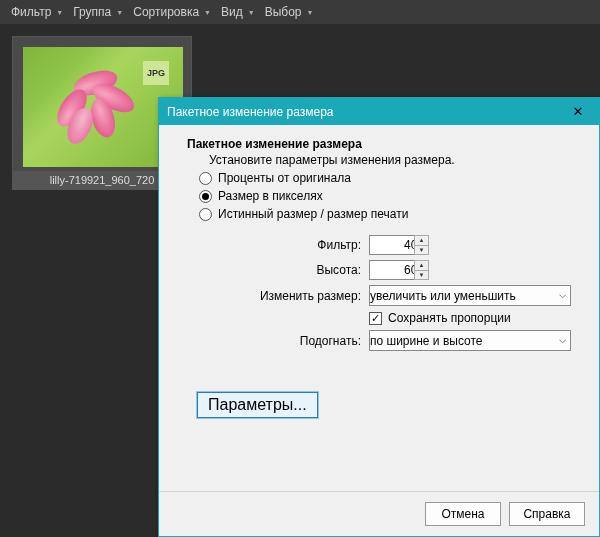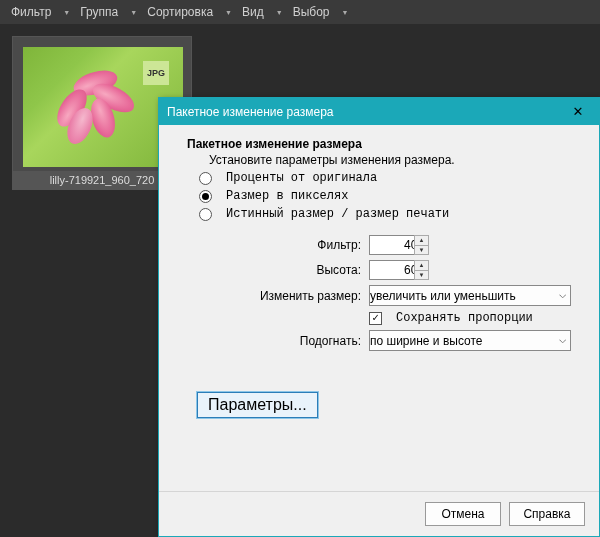--- a/index.html
+++ b/index.html
@@ -18,21 +18,21 @@
     display: flex;
     gap: 4px;
     padding: 4px 8px;
     background: #3a3a3a;
     color: #d0d0d0;
     font-size: 12px;
   }
   .menubar .item {
     display: flex;
     align-items: center;
-    gap: 12px;
+    gap: 5px;
     padding: 1px 3px;
     cursor: default;
   }
   .menubar .tri {
     font-size: 7px;
     color: #aaa;
   }
   .thumb-area {
     padding: 12px;
   }
@@ -123,24 +123,23 @@
     font-size: 12px;
     margin: 2px 0 2px 8px;
   }
   .hdr-sub {
     font-size: 12px;
     margin: 0 0 1px 30px;
   }
   .radio-row, .chk-row {
     display: flex;
     align-items: center;
-    gap: 14px;
+    gap: 6px;
     margin: 4px 0 4px 20px;
     font-size: 12px;
-    font-family: Liberation Mono, monospace;
   }
   .radio, .chk {
     width: 13px; height: 13px;
     border: 1px solid #555;
     background: #fff;
     display: inline-flex;
     align-items: center;
     justify-content: center;
   }
   .radio { border-radius: 50%; }

